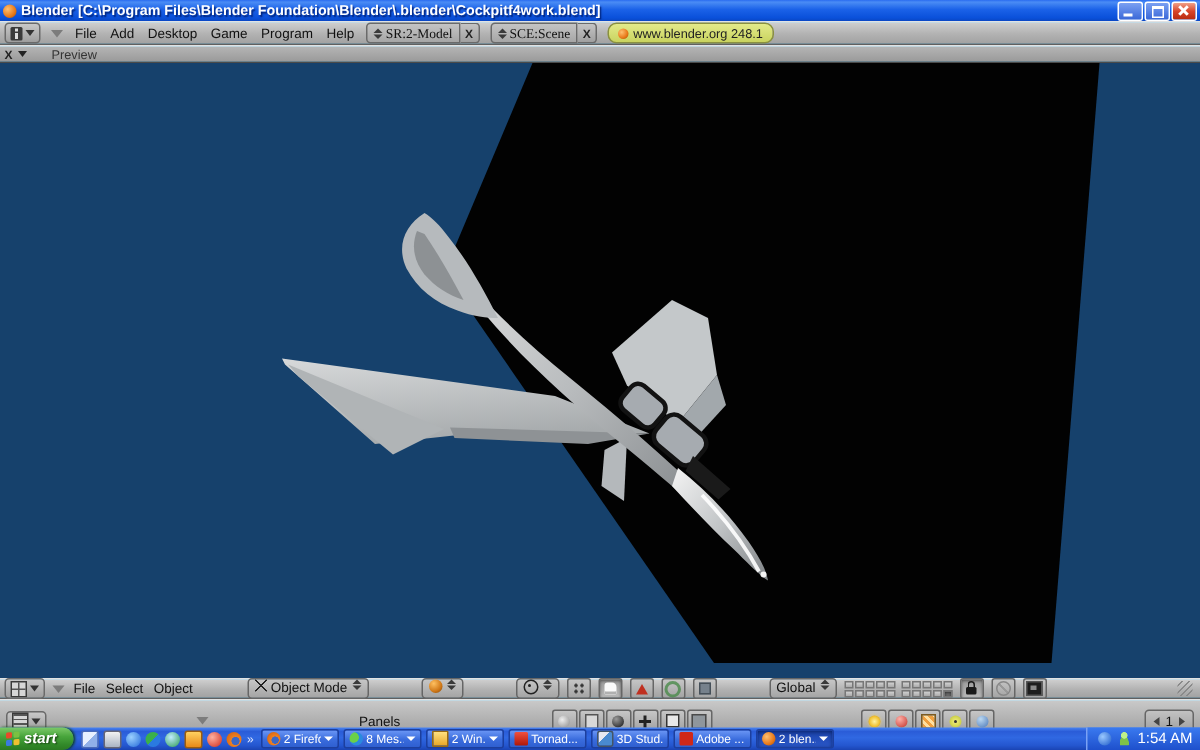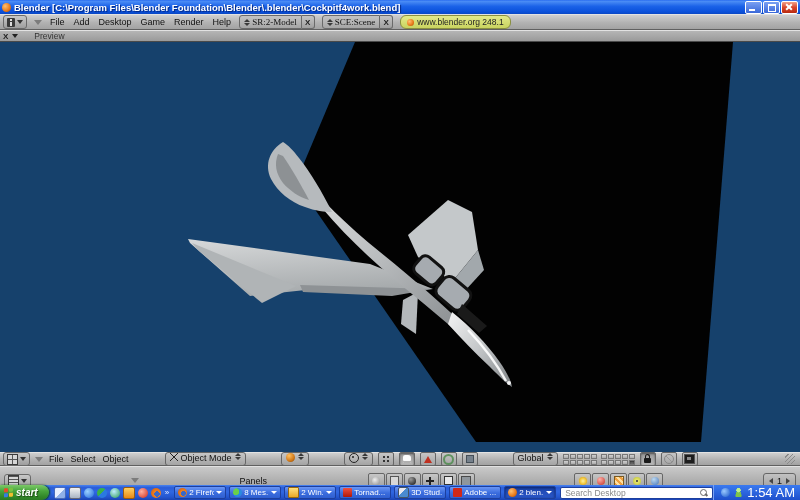--- a/index.html
+++ b/index.html
@@ -145,21 +145,21 @@
   .tico.stud{background:linear-gradient(135deg,#e8e8f0 40%,#4a8ad0 40%);border:1px solid #456;}
   .tico.adobe{background:#d02818;border-radius:1px;}
   .tico.blend{border-radius:50%;background:radial-gradient(circle at 35% 35%,#ffc070,#e87818 60%,#9a4a08);}
   .tdrop{width:0;height:0;border-left:3px solid transparent;border-right:3px solid transparent;border-top:3px solid #fff;flex:0 0 auto;}
   .searchbox{margin-left:4px;width:162px;height:12px;background:#fff;border:1px solid #1c3f9e;border-radius:2px;
     display:flex;align-items:center;font-size:8.5px;color:#8a8a8a;padding:0 2px 0 4px;box-sizing:border-box;}
   .searchbox .ph{flex:1;}
   .magicon{width:5px;height:5px;border:1.5px solid #6a6a6a;border-radius:50%;position:relative;margin-right:3px;}
   .magicon::after{content:"";position:absolute;left:4px;top:4px;width:3px;height:1.5px;background:#6a6a6a;transform:rotate(45deg);}
   .tray{margin-left:auto;height:15px;display:flex;align-items:center;gap:4px;padding:0 5px 0 7px;
-    background:linear-gradient(180deg,#3a7af0,#1e50cc);border-left:1px solid #7aa2f5;color:#fff;font-size:13px;}
+    background:linear-gradient(180deg,#3a7af0,#1e50cc);border-left:1px solid #7aa2f5;color:#fff;font-size:10px;}
   .trayico{width:9px;height:9px;border-radius:50%;}
   .trayico.msgr{background:radial-gradient(circle at 35% 35%,#9ac8ff,#1a58c8);}
   .trayico.person{border-radius:2px;background:
      radial-gradient(circle at 50% 25%,#bff08a 2px,transparent 2.4px),
      radial-gradient(ellipse at 50% 85%,#7ec24a 45%,transparent 50%);}
   .clock{white-space:nowrap;}
 </style>
 </head>
 <body>
 
@@ -185,21 +185,21 @@
   <div class="bheader menubar">
     <div class="wtypebtn">
       <span class="infoicon"></span>
       <span class="caret"></span>
     </div>
     <span class="tri-collapse"></span>
     <span class="menu-item">File</span>
     <span class="menu-item">Add</span>
     <span class="menu-item">Desktop</span>
     <span class="menu-item">Game</span>
-    <span class="menu-item">Render</span>
+    <span class="menu-item">Program</span>
     <span class="menu-item">Help</span>
     <div class="selector">
       <span class="updn">
           <i class="u"></i>
           <i class="d"></i>
         </span>
       <span class="val">SR:2-Model</span>
     </div>
     <span class="xbtn">X</span>
     <div class="selector">
@@ -478,24 +478,20 @@
       <div class="task">
         <span class="tico adobe"></span>
         <span class="tlabel">Adobe ...</span>
       </div>
       <div class="task active">
         <span class="tico blend"></span>
         <span class="tlabel">2 blen...</span>
         <span class="tdrop"></span>
       </div>
     </div>
-    <div class="searchbox">
-      <span class="ph">Search Desktop</span>
-      <span class="magicon"></span>
-    </div>
     <div class="tray">
       <span class="trayico msgr"></span>
       <span class="trayico person"></span>
       <span class="clock">1:54 AM</span>
     </div>
   </div>
 
 </div>
 
 </body></html>

